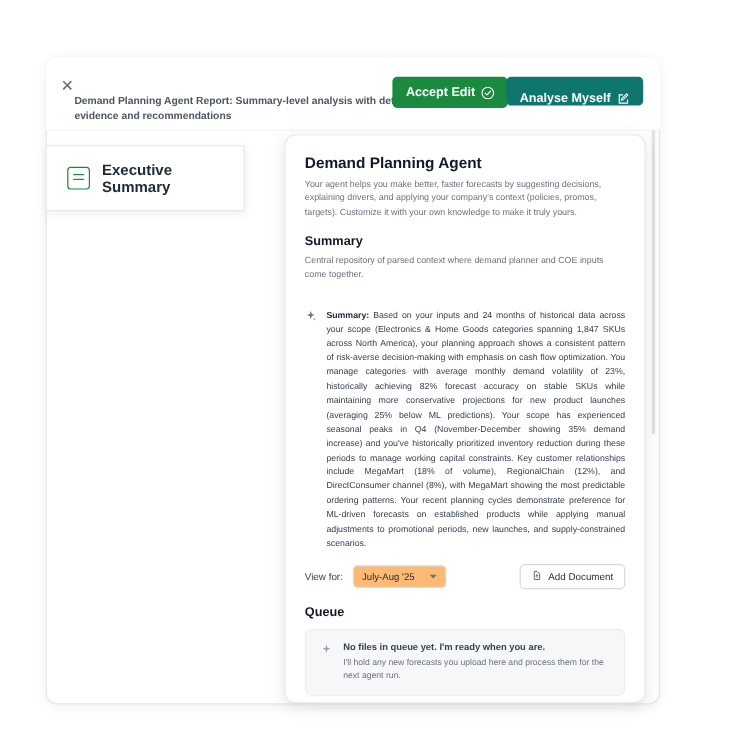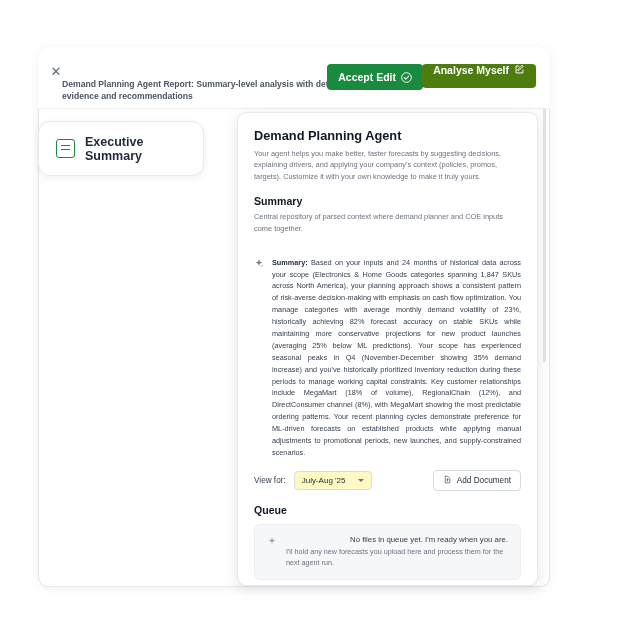--- a/index.html
+++ b/index.html
@@ -61,37 +61,37 @@
     background: #1a8a3f; color: #ffffff;
     border: none; border-radius: 4px;
     font-size: 10.5px; font-weight: bold;
     display: flex; align-items: center; gap: 5px;
     cursor: pointer;
     font-family: "Liberation Sans", sans-serif;
   }
   .btn-analyse {
     position: absolute; right: 14px; top: 17px;
     height: 24px; padding: 0 11px;
-    background: #4d7c0f; color: #ffffff;
+    background: #0f766e; color: #ffffff;
     border: none; border-radius: 4px;
     font-size: 10.5px; font-weight: bold;
-    display: flex; align-items: flex-start; gap: 5px;
+    display: flex; align-items: flex-end; gap: 5px;
     cursor: pointer;
     font-family: "Liberation Sans", sans-serif;
   }
   .btn-ico { display: inline-block; width: 11px; height: 11px; }
 
   
   .tab-card {
     position: absolute;
     left: 38px; top: 121px;
     width: 166px; height: 55px;
     background: #ffffff;
     border: 1px solid #e6e9ed;
-    border-radius: 12px;
+    border-radius: 0;
     box-shadow: 0 2px 7px rgba(16,24,40,0.07);
     display: flex; align-items: center;
     padding-left: 17px;
     gap: 10px;
     cursor: pointer;
   }
   .tab-card .doc-ico {
     width: 19px; height: 19px;
     border: 1.4px solid #1a8a3f; border-radius: 3px;
     position: relative; flex: none;
@@ -149,21 +149,21 @@
 
   
   .viewfor-row {
     margin-top: 11px;
     display: flex; align-items: center; gap: 8px;
   }
   .viewfor-lbl { font-size: 8.2px; color: #374151; }
   .select-pill {
     height: 19px; min-width: 78px;
     border: 1px solid #d7dbe0; border-radius: 4px;
-    background: #fef9c3;
+    background: #fdba74;
     display: flex; align-items: center; justify-content: space-between;
     padding: 0 7px; gap: 8px;
     font-size: 8px; color: #1f2937;
     cursor: pointer;
   }
   .caret {
     width: 0; height: 0;
     border-left: 3px solid transparent;
     border-right: 3px solid transparent;
     border-top: 3.5px solid #6b7280;
@@ -181,21 +181,21 @@
 
   
   .queue-box {
     margin-top: 8px;
     background: #f6f7f8;
     border: 1px solid #eceef0;
     border-radius: 6px;
     padding: 10px 12px;
     display: flex; gap: 8px;
   }
-  .queue-title { font-size: 7.8px; font-weight: normal; color: #374151; text-align: right; }
+  .queue-title { font-size: 7.8px; font-weight: bold; color: #374151; }
   .queue-line { font-size: 7.2px; color: #6b7280; line-height: 1.6; margin-top: 2px; }
 
   
   .tbl {
     margin-top: 9px;
     border: 1px solid #e7e9ec;
     border-radius: 6px;
     overflow: hidden;
   }
   .tbl-head {

